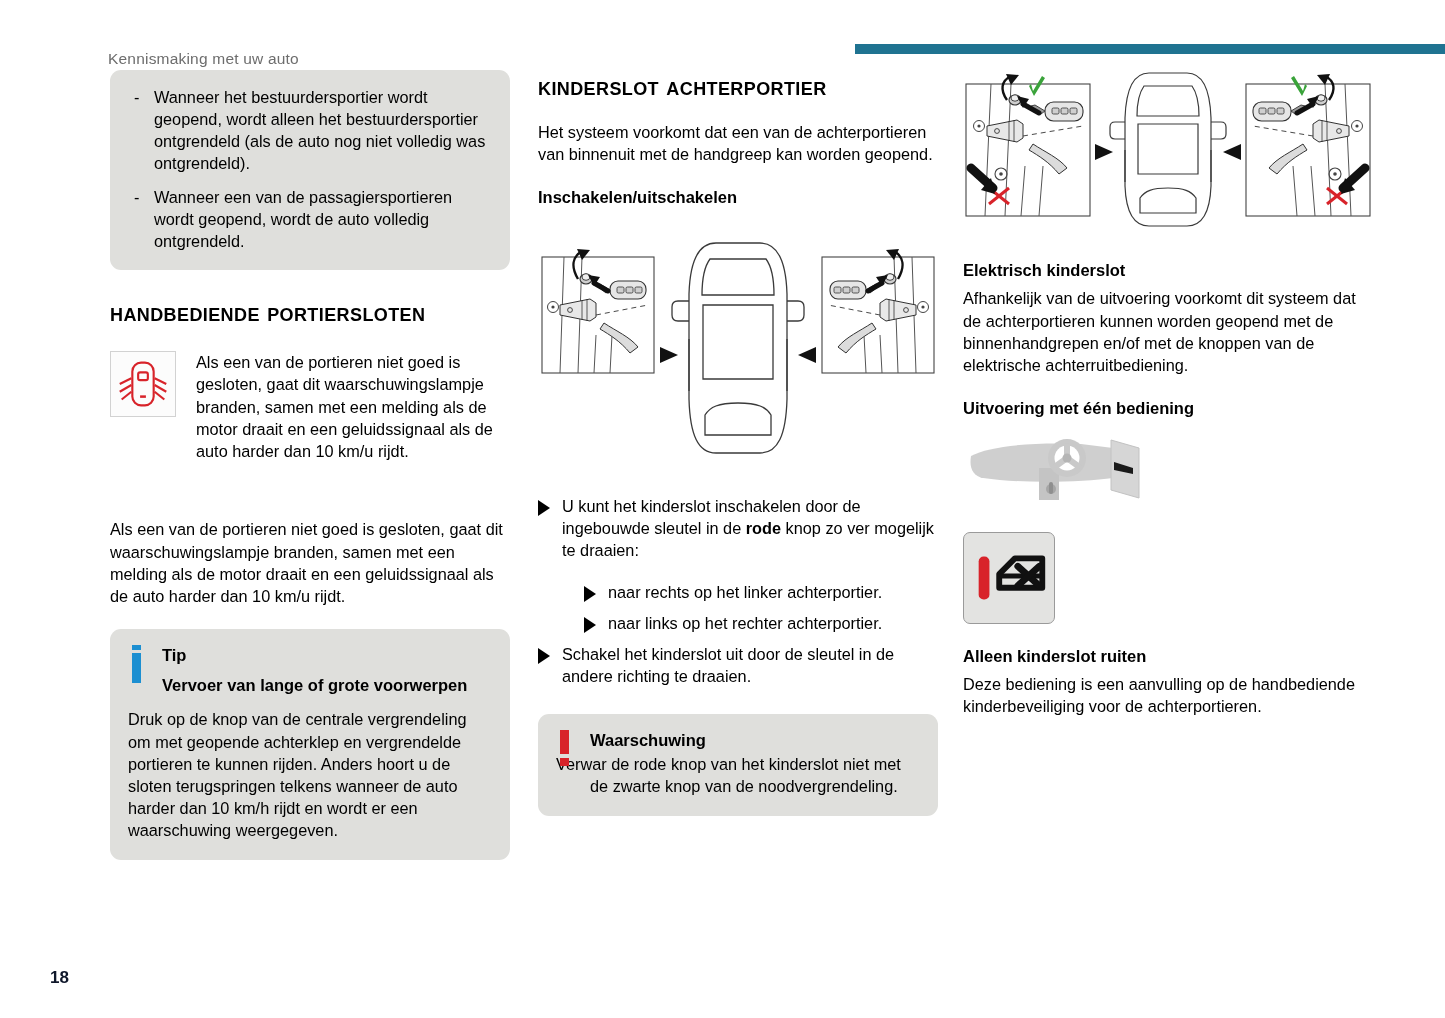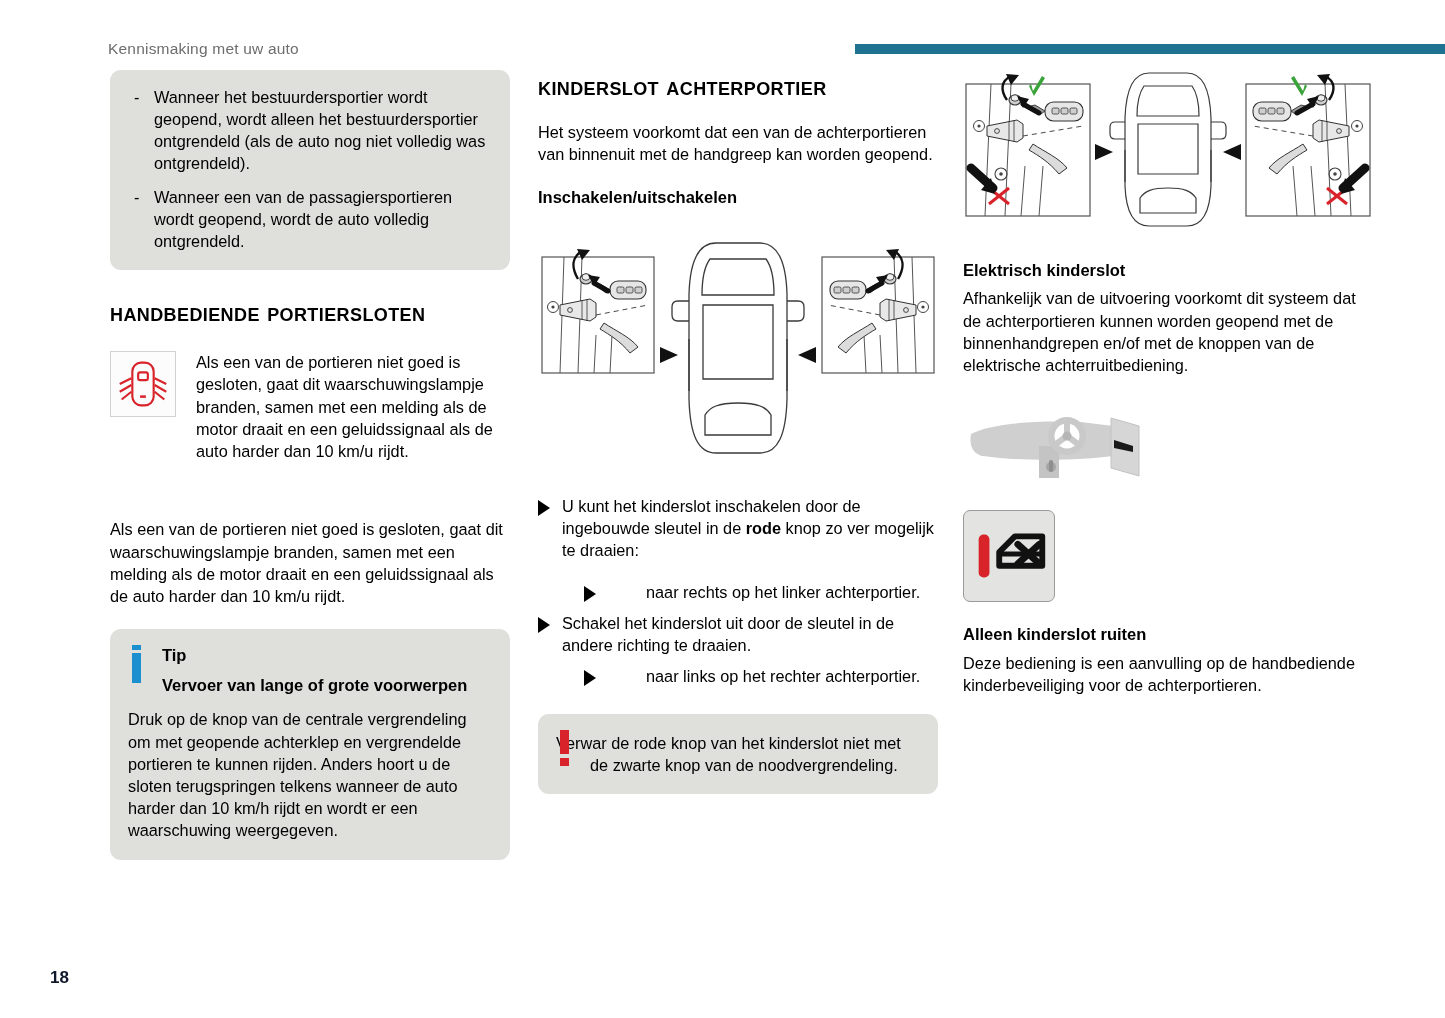--- a/index.html
+++ b/index.html
@@ -12,21 +12,21 @@
     height: 1018px;
     position: relative;
     font-family: "Liberation Sans", sans-serif;
     color: #000000;
     overflow: hidden;
   }
 
   
   .page-header {
     position: absolute;
-    top: 40px;
+    top: 50px;
     left: 108px;
     font-size: 15.5px;
     color: #6d6d6d;
     letter-spacing: 0.2px;
   }
   .header-rule {
     position: absolute;
     top: 44px;
     left: 855px;
     width: 590px;
@@ -171,21 +171,21 @@
     top: 5px;
   }
   .arrow-item .tri::before {
     content: "";
     display: block;
     width: 0; height: 0;
     border-top: 8px solid transparent;
     border-bottom: 8px solid transparent;
     border-left: 12px solid #000;
   }
-  .arrow-item.sub { margin-left: 46px; gap: 38px; }
+  .arrow-item.sub { margin-left: 46px; }
 
   
   figure { margin: 0; }
   .fig-wrap { width: 100%; }
 
   
   .btn-picto {
     width: 92px; height: 92px;
     border: 1px solid #9a9a9a;
     border-radius: 7px;
@@ -377,37 +377,38 @@
   <div>
     <div class="arrow-item">
       <span class="tri"></span>
       <span><span>U kunt het kinderslot inschakelen door de ingebouwde sleutel in de </span><b>rode</b><span> knop zo ver mogelijk te draaien:</span></span>
     </div>
     <div class="sp-10"></div>
     <div class="arrow-item sub">
       <span class="tri"></span>
       <span>naar rechts op het linker achterportier.</span>
     </div>
+    <div class="arrow-item sub">
+      <span class="tri"></span>
+      <span>naar links op het rechter achterportier.</span>
+    </div>
     <div class="arrow-item">
       <span class="tri"></span>
       <span>Schakel het kinderslot uit door de sleutel in de andere richting te draaien.</span>
-    </div>
-    <div class="arrow-item sub">
-      <span class="tri"></span>
-      <span>naar links op het rechter achterportier.</span>
     </div>
   </div>
 
   <div class="sp-26"></div>
 
   <div class="grey-box callout">
     <div class="glyph">
       <div class="bang-stem"></div>
       <div class="bang-dot"></div>
     </div>
+    <div class="callout-head">Waarschuwing</div>
     <p class="callout-body indent-first" style="margin-top:2px"><span>Verwar de rode knop van het kinderslot</span> <span>niet met de zwarte knop van de noodvergrendeling.</span></p>
   </div>
 
 </div>
 
 <div class="col col-right">
 
   <figure class="fig-wrap">
     <svg viewBox="0 0 410 160" width="410" height="160" aria-hidden="true">
 
@@ -518,20 +519,21 @@
   </figure>
 
   <div class="sp-26"></div>
 
   <h3 class="h3">Elektrisch kinderslot</h3>
   <div class="sp-6"></div>
   <p class="body">Afhankelijk van de uitvoering voorkomt dit systeem dat de achterportieren kunnen worden geopend met de binnenhandgrepen en/of met de knoppen van de elektrische achterruitbediening.</p>
 
   <div class="sp-22"></div>
 
+  <h3 class="h3">Uitvoering met één bediening</h3>
 
   <div class="sp-14"></div>
 
   <figure>
     <svg viewBox="0 0 180 72" width="180" height="72" aria-hidden="true">
       <path d="M8 22 C26 12 70 8 118 10 L150 14 L150 44 C120 48 60 50 20 44 C10 42 6 34 8 22 Z" fill="#cfcfcf"></path>
       <path d="M76 34 L76 66 L96 66 L96 34 Z" fill="#c4c4c4"></path>
       <circle cx="88" cy="55" r="5" fill="#a6a6a6"></circle>
       <rect x="86" y="48" width="4" height="12" rx="2" fill="#8f8f8f"></rect>
       <circle cx="104" cy="24" r="19" fill="#c9c9c9"></circle>

